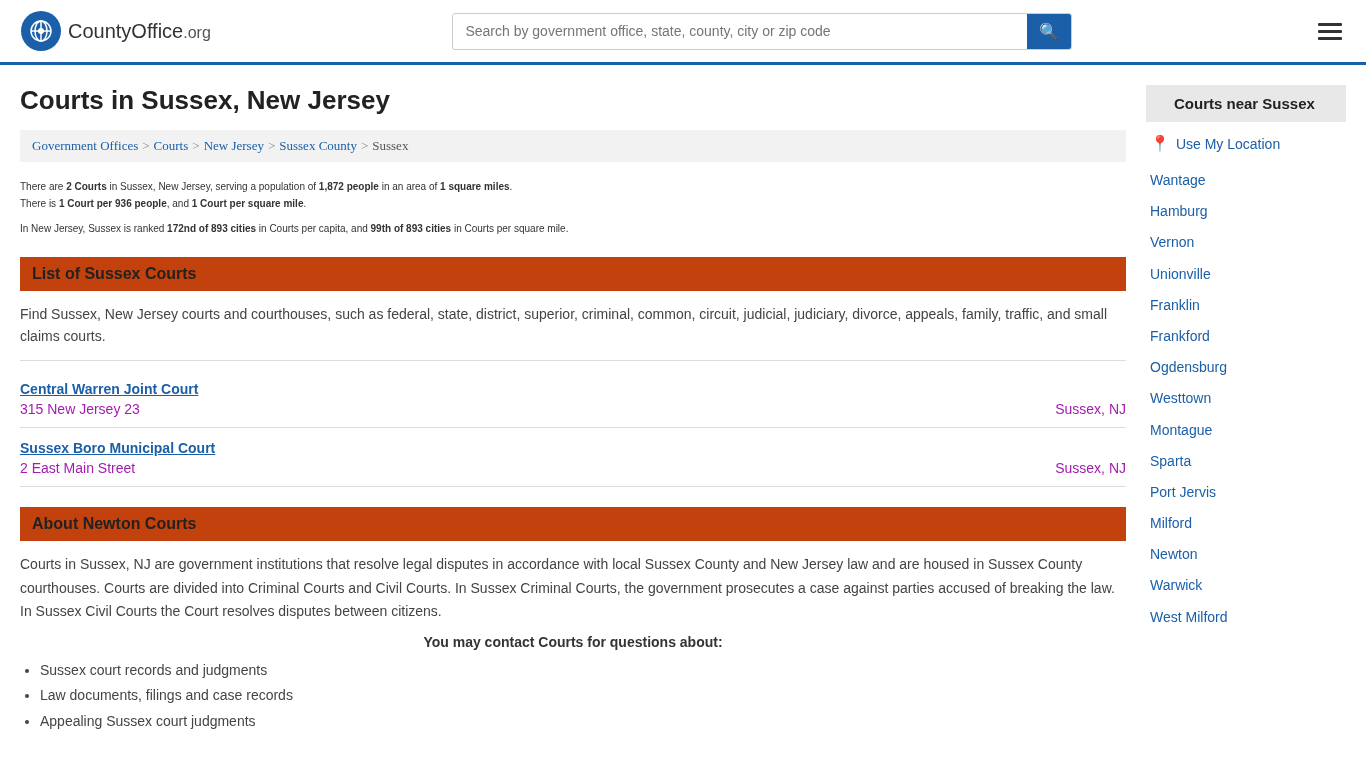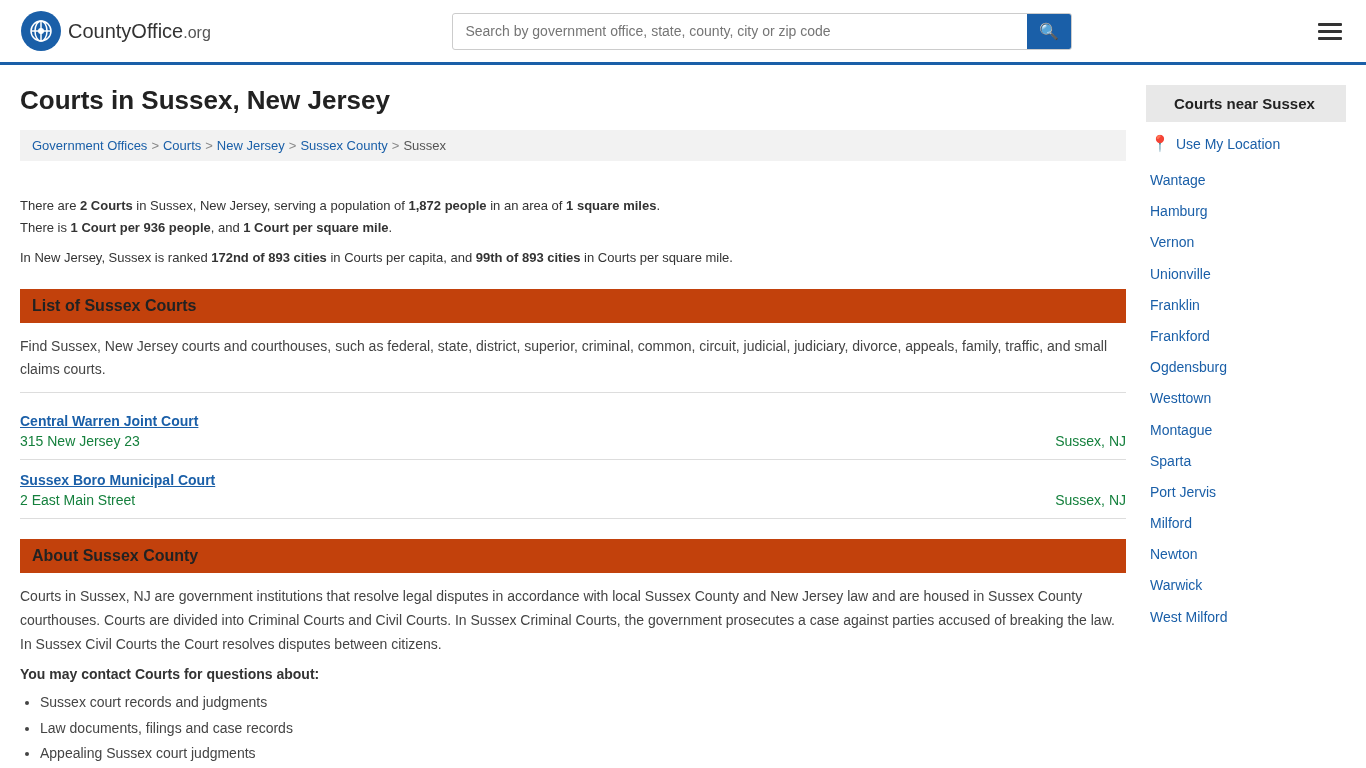--- a/index.html
+++ b/index.html
@@ -90,34 +90,35 @@
       color: #222;
       margin-bottom: 14px;
     }
 
     
     #breadcrumb {
       background: #f2f2f2;
       padding: 8px 12px;
       font-size: 13px;
       color: #555;
-      margin-bottom: 34px;
+      margin-bottom: 16px;
       display: flex;
       flex-wrap: wrap;
       align-items: center;
       gap: 4px;
+      font-family: Liberation Serif, serif;
     }
     .breadcrumb-link { color: #1a5fa8; text-decoration: none; cursor: pointer; }
     .breadcrumb-sep { color: #888; }
 
     
     #info-section {
       margin-bottom: 20px;
       line-height: 1.7;
-      font-size: 13px;
+      font-size: 10px;
     }
     .info-bold { font-weight: bold; }
 
     
     .section-header {
       background: #c2410c;
       padding: 8px 12px;
       font-size: 16px;
       font-weight: bold;
       color: #222;
@@ -145,35 +146,36 @@
       font-size: 14px;
       text-decoration: underline;
       cursor: pointer;
       display: block;
       margin-bottom: 4px;
     }
     .court-info {
       display: flex;
       justify-content: space-between;
       font-size: 14px;
-      color: #15803d;
+      color: #a21caf;
     }
 
     
     #about-section { margin-bottom: 20px; }
     .about-text {
       font-size: 14px;
       line-height: 1.7;
       color: #444;
       margin-bottom: 10px;
     }
     .about-contact {
       font-size: 14px;
       font-weight: bold;
       margin-bottom: 8px;
+      text-align: center;
     }
     .about-list {
       list-style: disc;
       padding-left: 20px;
       font-size: 14px;
       color: #444;
       line-height: 1.8;
     }
 
     
@@ -282,21 +284,21 @@
       <div class="court-entry">
         <a class="court-name">Sussex Boro Municipal Court</a>
         <div class="court-info">
           <span>2 East Main Street</span>
           <span>Sussex, NJ</span>
         </div>
       </div>
     </div>
 
     <div id="about-section">
-      <div class="section-header">About Sussex County</div>
+      <div class="section-header">About Newton Courts</div>
       <p class="about-text">Courts in Sussex, NJ are government institutions that resolve legal disputes in accordance with local Sussex County and New Jersey law and are housed in Sussex County courthouses. Courts are divided into Criminal Courts and Civil Courts. In Sussex Criminal Courts, the government prosecutes a case against parties accused of breaking the law. In Sussex Civil Courts the Court resolves disputes between citizens.</p>
       <p class="about-contact">You may contact Courts for questions about:</p>
       <ul class="about-list">
         <li>Sussex court records and judgments</li>
         <li>Law documents, filings and case records</li>
         <li>Appealing Sussex court judgments</li>
       </ul>
     </div>
 
   </div>

